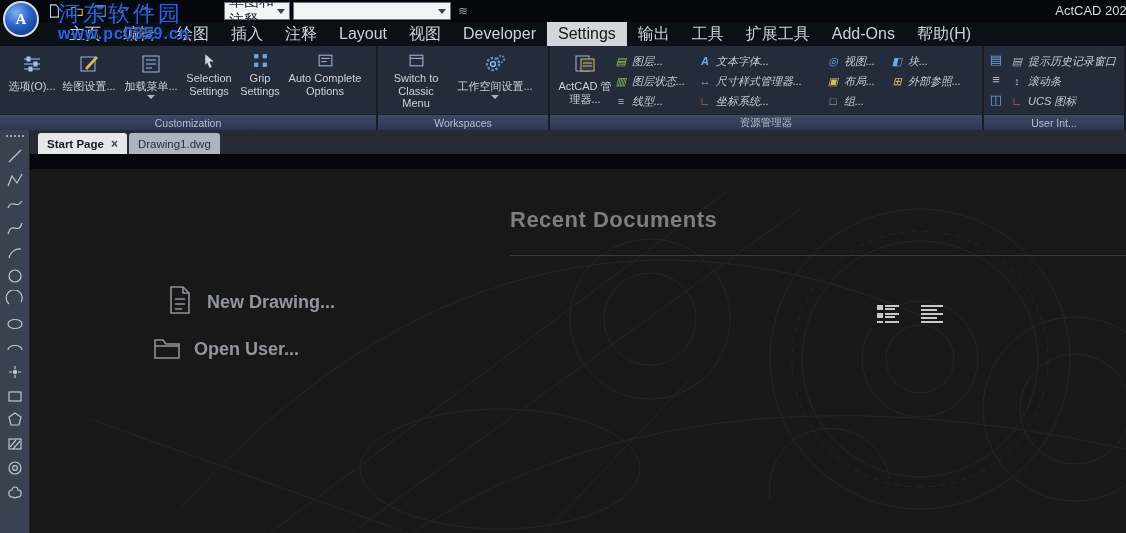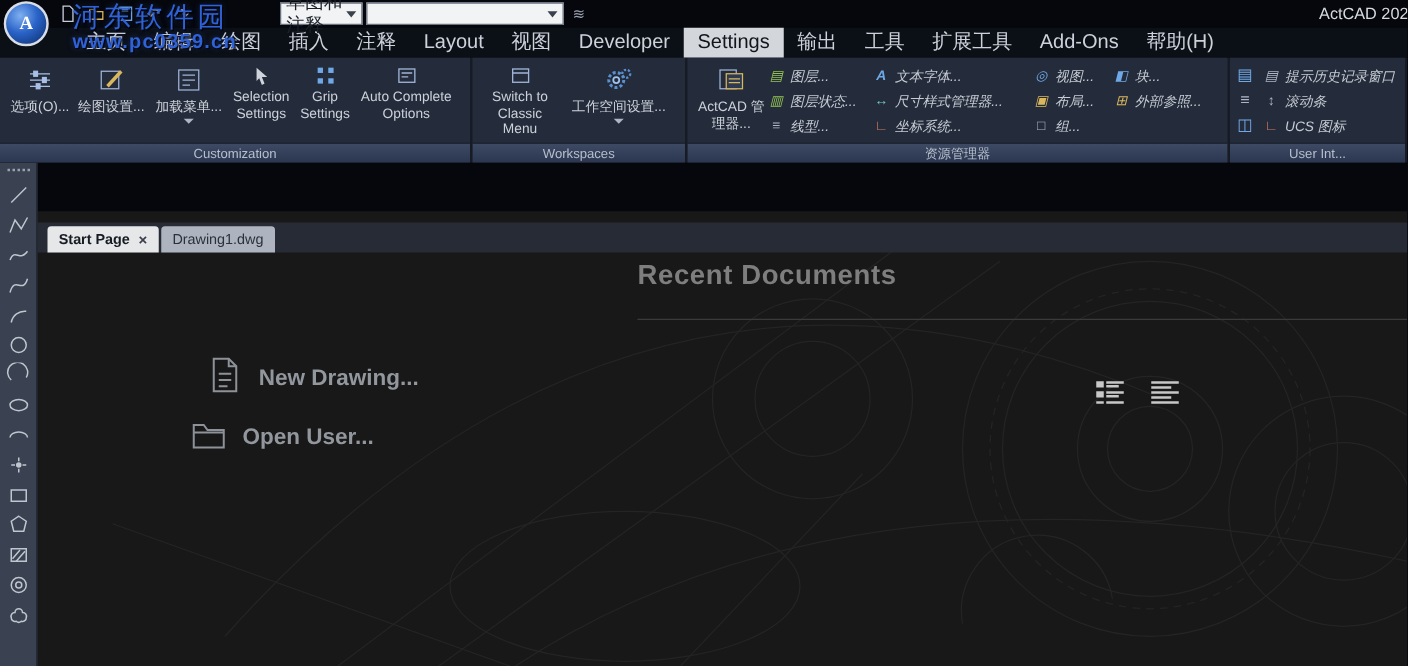--- a/index.html
+++ b/index.html
@@ -58,21 +58,21 @@
   .ic-font::before{content:"A"; font-weight:bold;} .ic-dim::before{content:"↔"} .ic-coord::before{content:"∟"}
   .ic-view::before{content:"◎"} .ic-layout::before{content:"▣"} .ic-groupo::before{content:"□"}
   .ic-block::before{content:"◧"} .ic-xref::before{content:"⊞"}
   .ic-prompt::before{content:"▤"} .ic-scroll::before{content:"↕"} .ic-ucs::before{content:"∟"; font-weight:bold;}
   .ic-strip1::before{content:"▤"} .ic-strip2::before{content:"≡"} .ic-strip3::before{content:"◫"}
   .uistrip { display:flex; flex-direction:column; gap:4px; padding:4px 6px 0 2px; }
   .uistrip .mi { width:16px; height:16px; font-size:13px; line-height:16px; }
 
   
   .doctabs { position:absolute; top:130px; left:30px; right:0; height:24px; background:#262b35;
-             display:flex; align-items:flex-end; padding-left:8px; z-index:3;margin-top:48px; }
+             display:flex; align-items:flex-end; padding-left:8px; z-index:3; }
   .dtab { height:21px; display:flex; align-items:center; padding:0 9px; font-size:11.5px;
           border-radius:3px 3px 0 0; margin-right:2px; }
   .dtab.active { background:#e6e7e9; color:#171b22; font-weight:bold; }
   .dtab.inactive { background:#aeb4bf; color:#2b313b; }
   .dclose { margin-left:7px; font-weight:bold; color:#3a3f49; font-size:12px; line-height:1; }
 
   
   .lefttoolbar { position:absolute; top:130px; left:0; bottom:0; width:30px; background:#3a4150;
                  border-right:1px solid #1e232d; z-index:3; display:flex; flex-direction:column; align-items:center; }
   .griphandle { width:18px; height:5px; margin:5px 0 4px; border-top:2px dotted #9aa2b0; }

